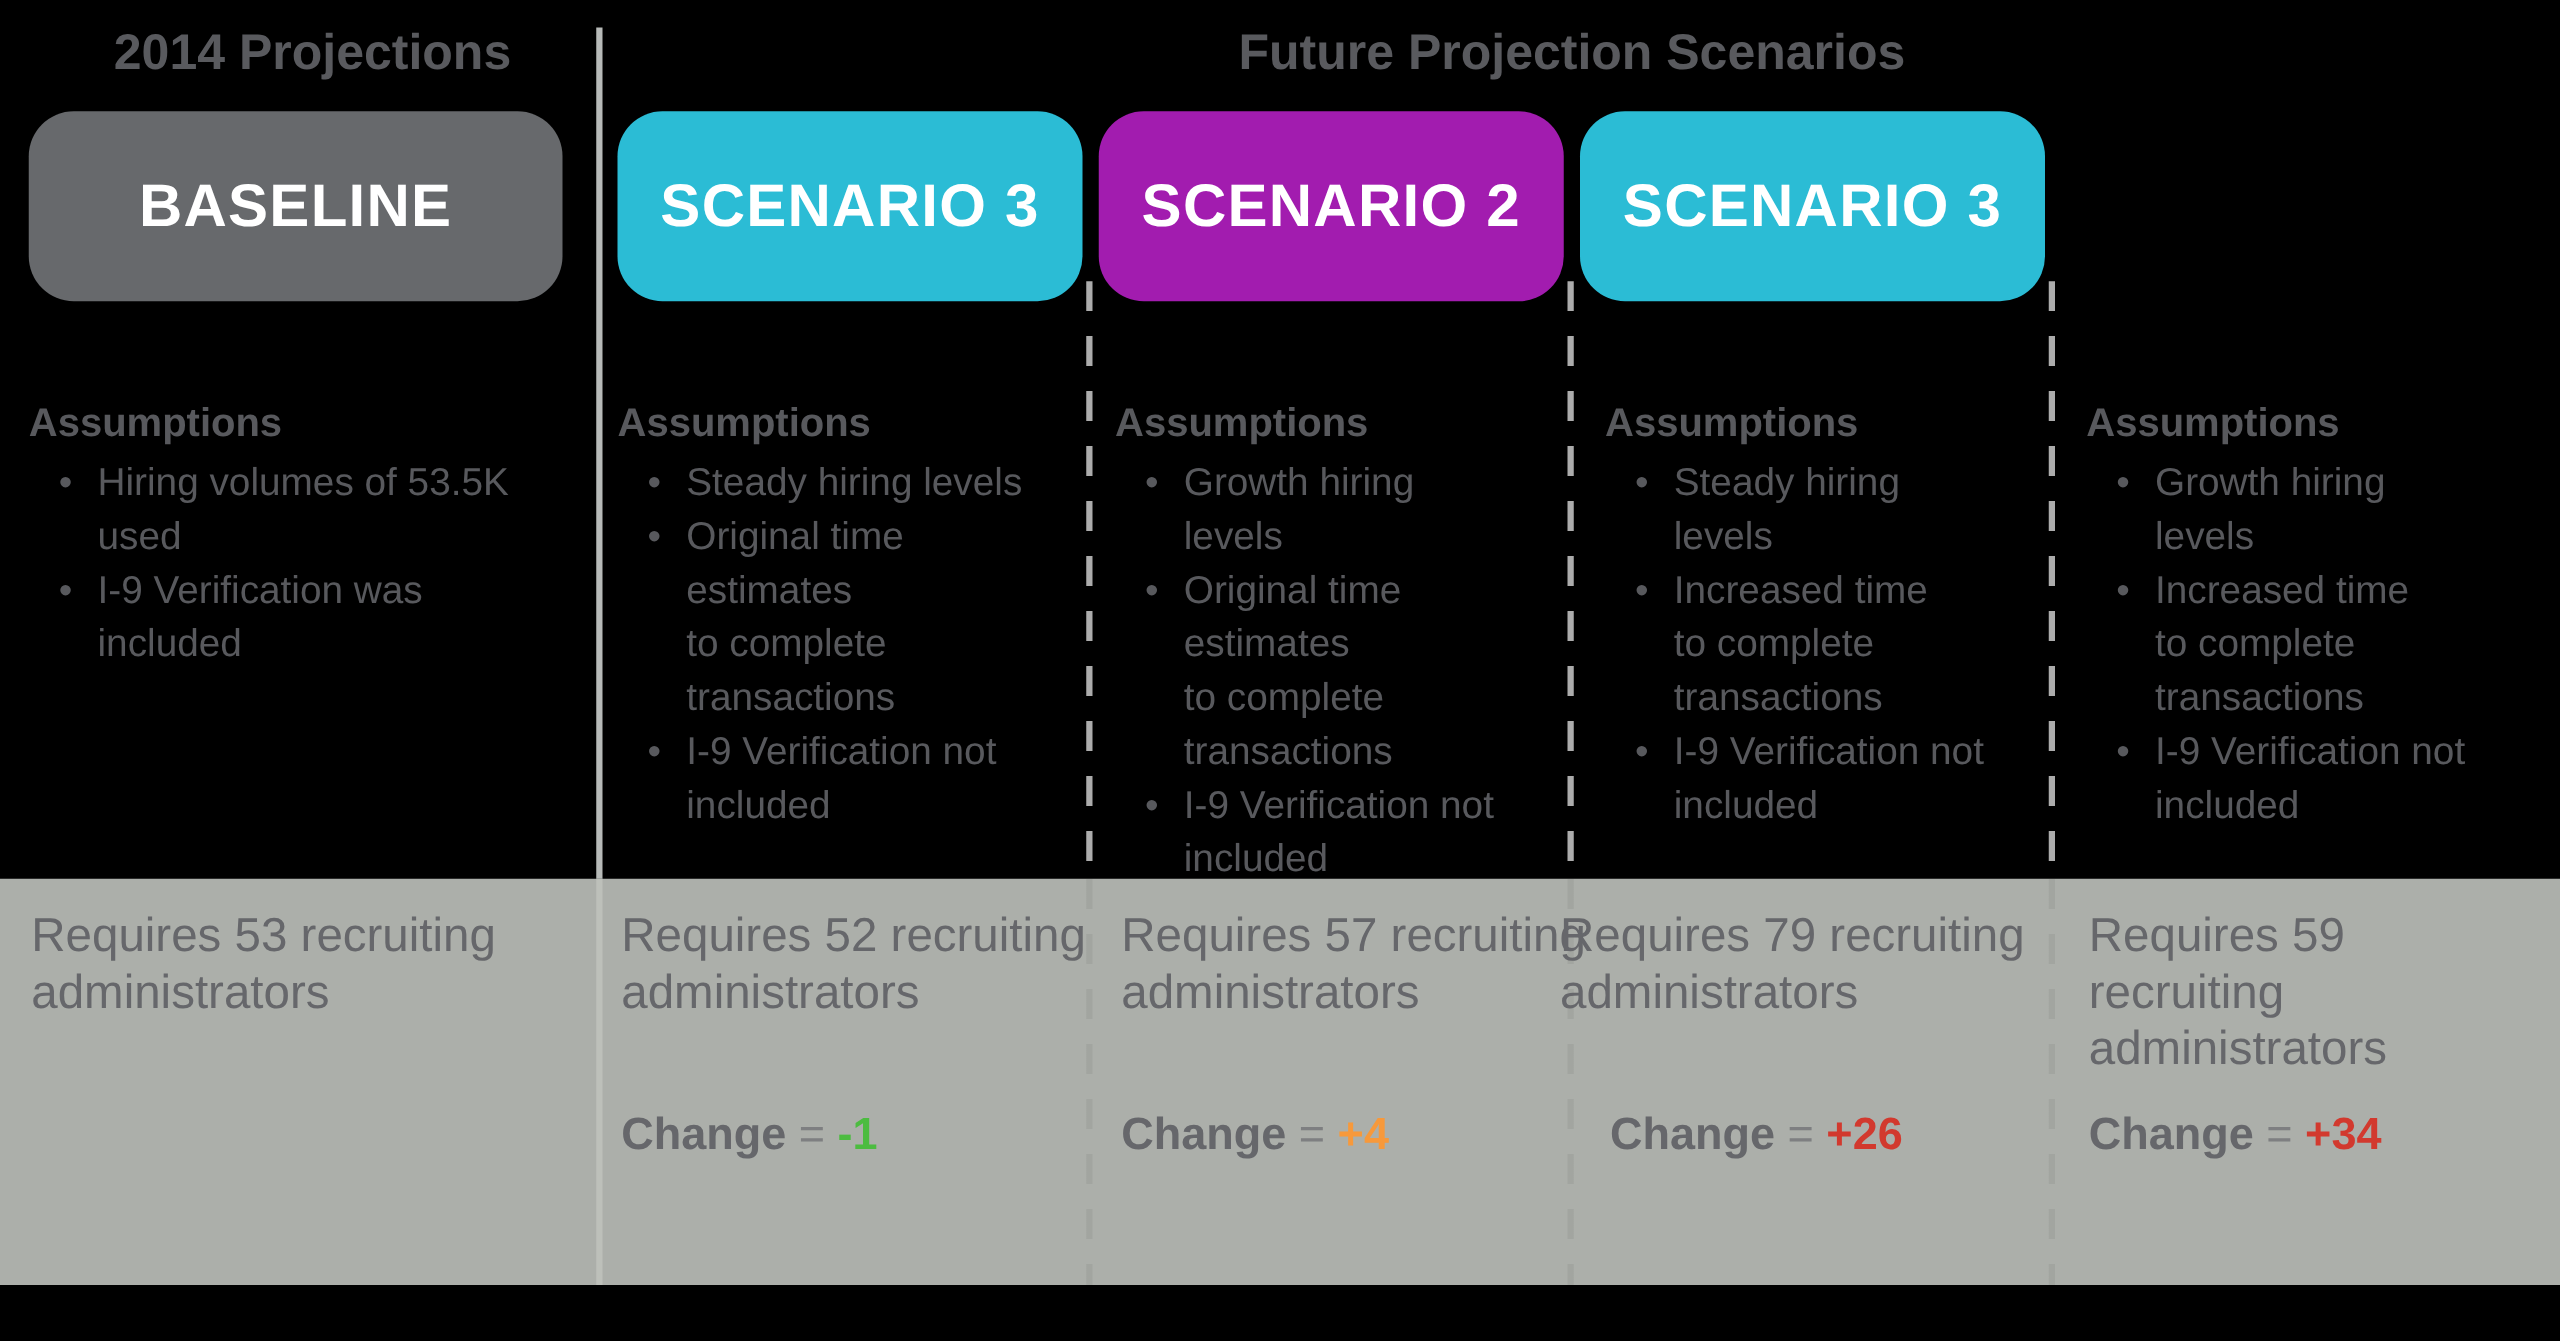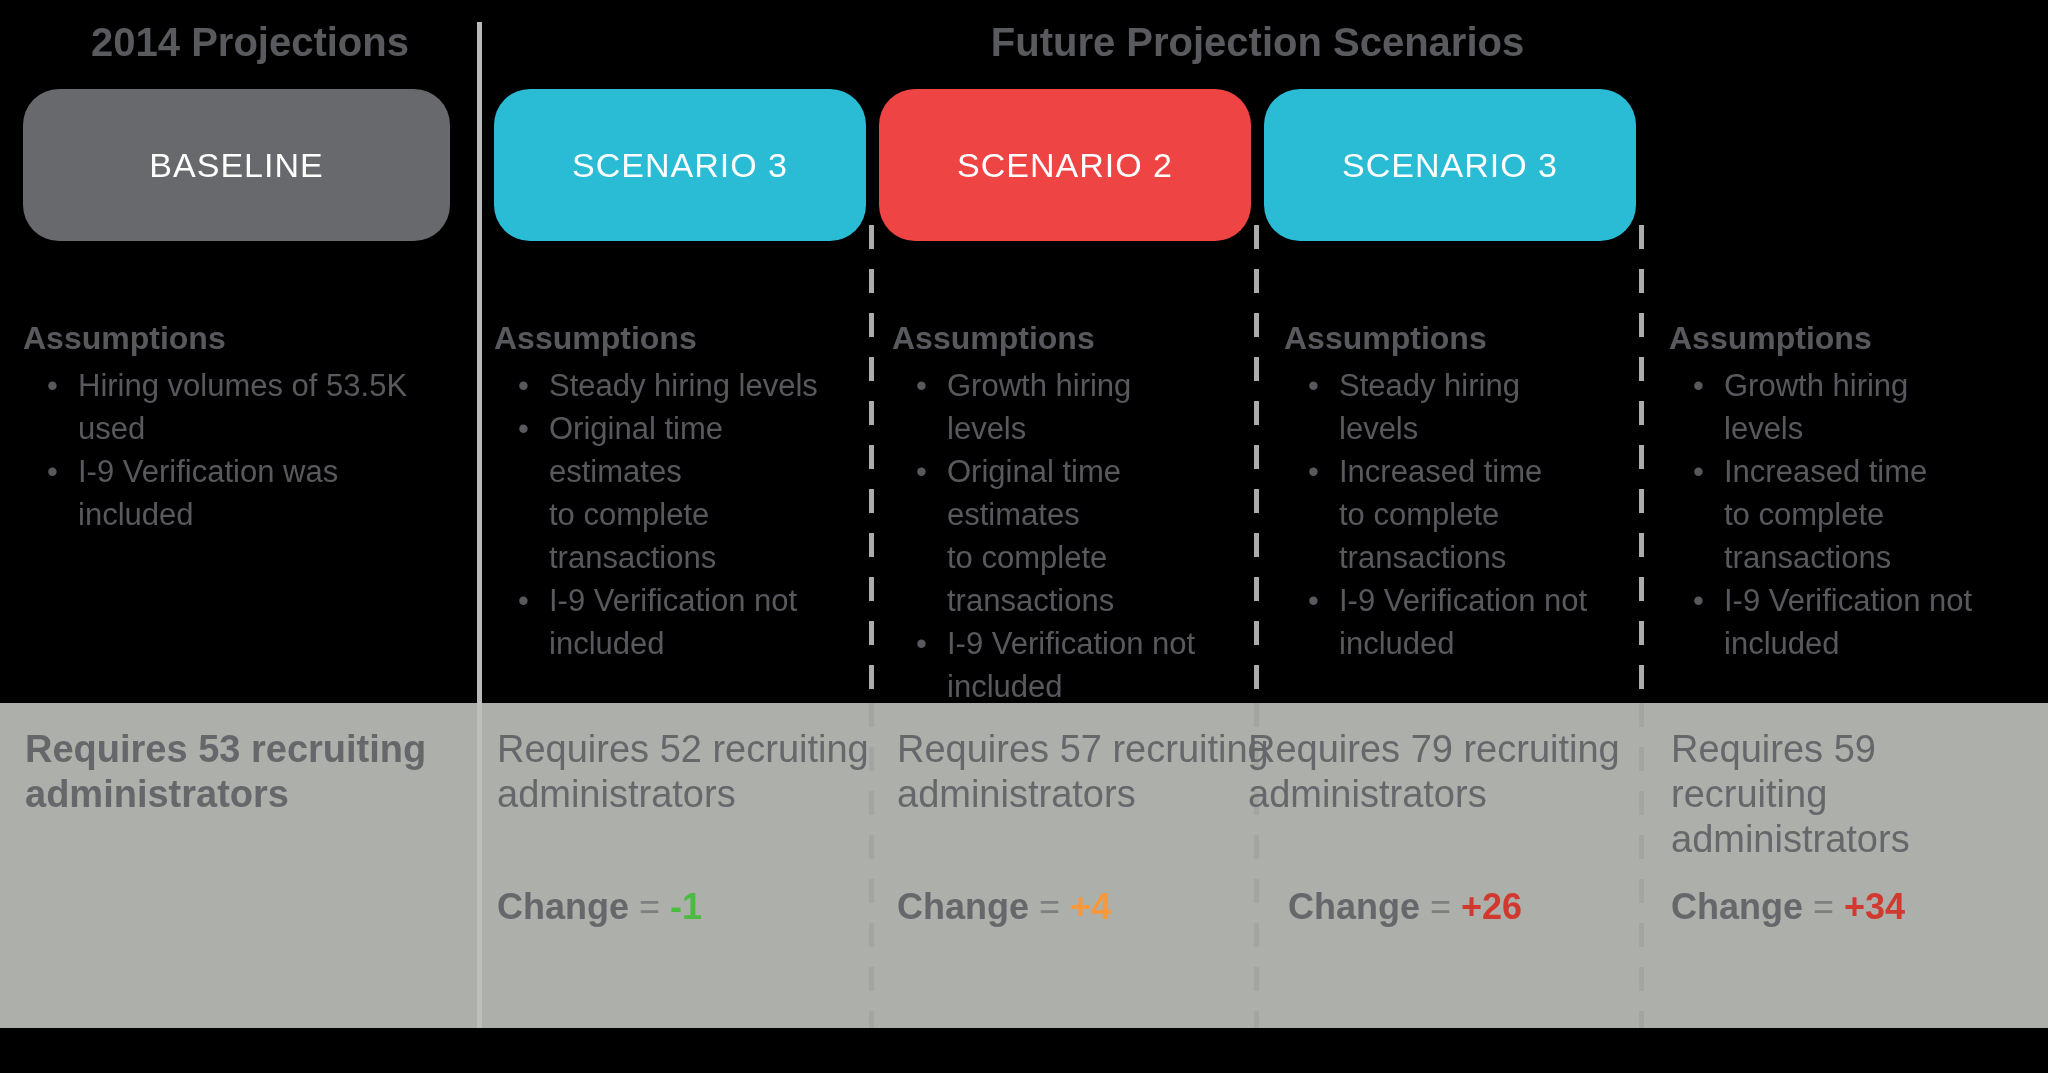--- a/index.html
+++ b/index.html
@@ -25,22 +25,22 @@
   .pill {
     top: 89px;
     height: 152px;
     border-radius: 36px;
     display: flex;
     align-items: center;
     justify-content: center;
   }
   .pill-label {
     color: #FFFFFF;
-    font-size: 34px;
-    font-weight: normal;
+    font-size: 48px;
+    font-weight: bold;
     letter-spacing: 1px;
     white-space: nowrap;
   }
 
   .v-solid-black  { top: 22px;  height: 681px; width: 5px; }
   .v-solid-band   { top: 703px; height: 325px; width: 5px; }
   .v-dash-black {
     top: 225px; height: 478px; width: 5px;
     background: repeating-linear-gradient(to bottom, #ACACAC 0 24px, transparent 24px 44px);
   }
@@ -112,21 +112,21 @@
   <div class="abs v-dash-band" style="left:869px;"></div>
   <div class="abs v-dash-band" style="left:1254px;"></div>
   <div class="abs v-dash-band" style="left:1639px;"></div>
 
   <div class="abs pill" style="left: 23px; width: 427px; background-color: rgb(103, 105, 108);">
     <span class="pill-label">BASELINE</span>
   </div>
   <div class="abs pill" style="left: 494px; width: 372px; background-color: rgb(43, 188, 213);">
     <span class="pill-label">SCENARIO 3</span>
   </div>
-  <div class="abs pill" style="left: 879px; width: 372px; background-color: #ef4444;">
+  <div class="abs pill" style="left: 879px; width: 372px; background-color: #a21caf;">
     <span class="pill-label">SCENARIO 2</span>
   </div>
   <div class="abs pill" style="left: 1264px; width: 372px; background-color: rgb(43, 188, 213); justify-content: center;">
     <span class="pill-label">SCENARIO 3</span>
   </div>
 
   <div class="abs assumptions" style="left:23px; width:432px;">
     <h3 class="assumptions-title">Assumptions</h3>
     <ul class="bullets">
       <li class="bullet">Hiring volumes of 53.5K
@@ -182,21 +182,21 @@
       <li class="bullet">Growth hiring
 levels</li>
       <li class="bullet">Increased time
 to complete
 transactions</li>
       <li class="bullet">I-9 Verification not
 included</li>
     </ul>
   </div>
 
-  <div class="abs requires" style="left:25px; width:440px;font-weight:bold;">Requires 53 recruiting
+  <div class="abs requires" style="left:25px; width:440px;">Requires 53 recruiting
 administrators</div>
   <div class="abs requires" style="left:497px; width:400px;">Requires 52 recruiting
 administrators</div>
   <div class="abs requires" style="left:897px; width:390px;">Requires 57 recruiting
 administrators</div>
   <div class="abs requires" style="left:1248px; width:380px;">Requires 79 recruiting
 administrators</div>
   <div class="abs requires" style="left:1671px; width:370px;">Requires 59 recruiting
 administrators</div>
 

